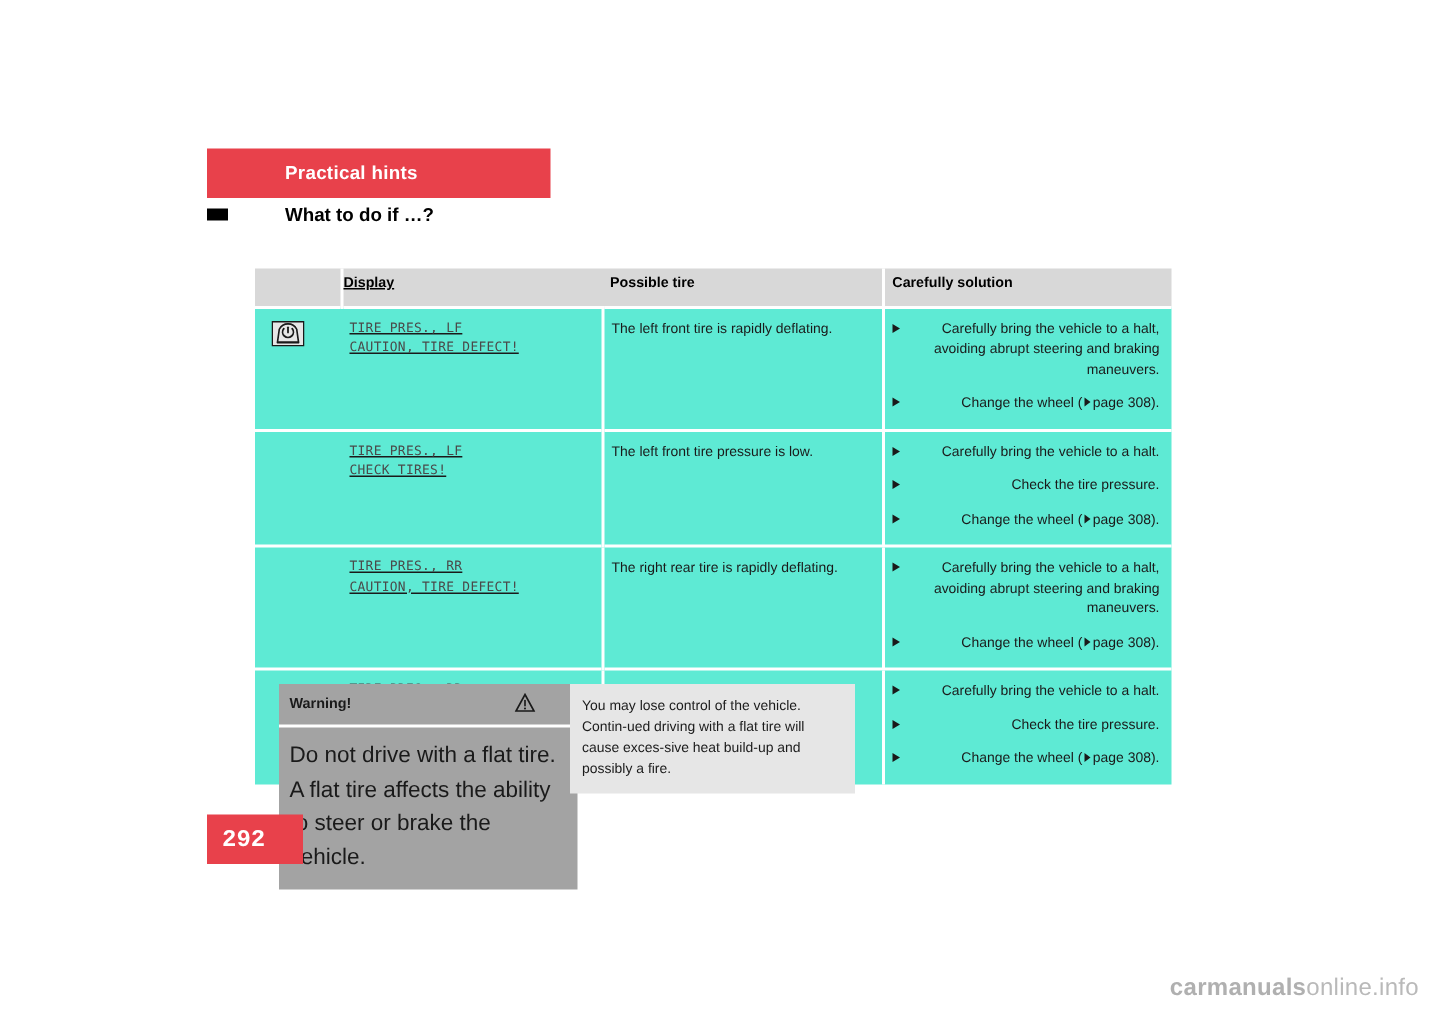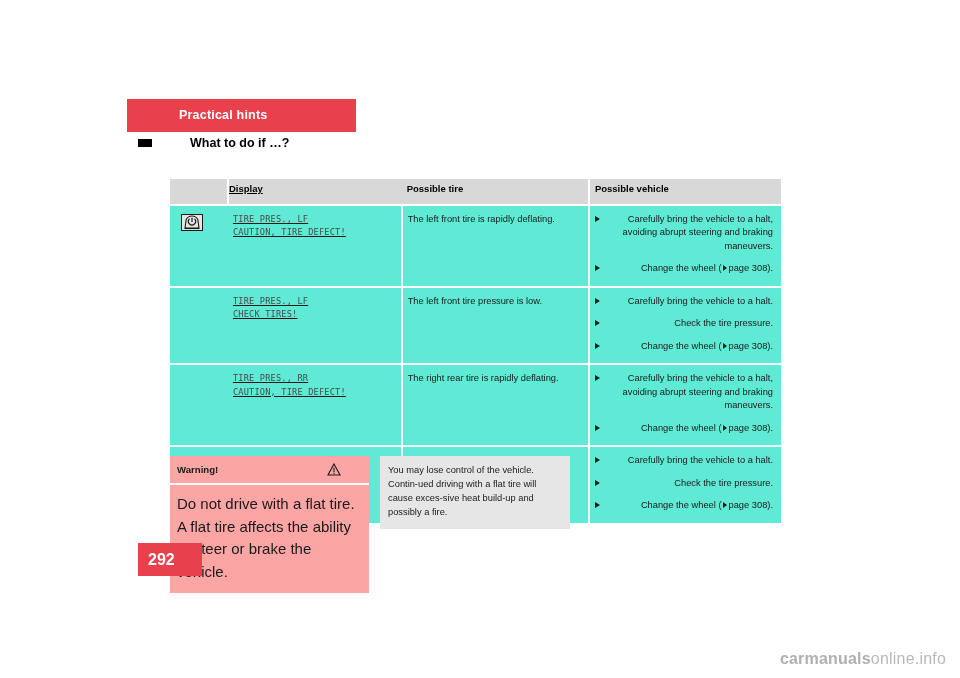--- a/index.html
+++ b/index.html
@@ -16,21 +16,21 @@
   }
   .page {
     position: absolute;
     left: 0; top: 0;
     width: 960px; height: 678px;
   }
 
   
   .section-banner {
     position: absolute;
-    left: 127px;
+    left: 138px;
     top: 99px;
     width: 229px;
     height: 33px;
     background: #e8414b;
   }
   .section-banner .label {
     position: absolute;
     left: 52px;
     top: 9px;
     font-size: 12.5px;
@@ -144,24 +144,24 @@
     border-bottom: 3px solid transparent;
     border-left: 4.5px solid #1a1a1a;
     margin: 0 2px 0 1px;
     position: relative;
     top: 0px;
   }
 
   
   .warning-box {
     position: absolute;
-    left: 170px;
+    left: 186px;
     top: 456px;
     width: 199px;
-    background: #fca5a5;
+    background: #a3a3a3;
   }
   .warning-head {
     height: 27px;
     position: relative;
     border-bottom: 2px solid #ffffff;
   }
   .warning-title {
     position: absolute;
     left: 7px;
     top: 8px;
@@ -196,20 +196,21 @@
   }
 
   
   .page-number-box {
     position: absolute;
     left: 138px;
     top: 543px;
     width: 64px;
     height: 33px;
     background: #e8414b;
+    font-family: Liberation Mono, monospace;
   }
   .page-number-box .num {
     position: absolute;
     left: 10px;
     top: 8px;
     font-size: 16px;
     font-weight: bold;
     color: #ffffff;
   }
 
@@ -238,21 +239,21 @@
     <div class="subtitle-tick"></div>
     <div class="subtitle-text">What to do if …?</div>
   </div>
 
   <table class="table">
     <tbody>
       <tr class="hdr-row">
         <td class="col-icon"></td>
         <td class="col-display" style="border-right:0;padding-left:0;">Display</td>
         <td class="col-cause">Possible tire</td>
-        <td class="col-solution">Possible vehicle</td>
+        <td class="col-solution">Carefully solution</td>
       </tr>
 
       <tr class="body-row">
         <td class="col-icon" style="border-right:0;">
           <div class="tire-icon">
             <svg width="22" height="17" viewBox="0 0 22 17">
               <rect x="0.5" y="0.5" width="21" height="16" fill="#e6e6e6" stroke="#1a1a1a" stroke-width="1"></rect>
               <path d="M4 14 L5.2 5.5 A6.5 6.5 0 0 1 16.8 5.5 L18 14 Z" fill="none" stroke="#1a1a1a" stroke-width="1.1"></path>
               <path d="M11 4.2 L11 7.6" stroke="#1a1a1a" stroke-width="1.2" stroke-linecap="round"></path>
               <path d="M8.2 5.1 A3.6 3.6 0 1 0 13.8 5.1" fill="none" stroke="#1a1a1a" stroke-width="1.2" stroke-linecap="round"></path>

